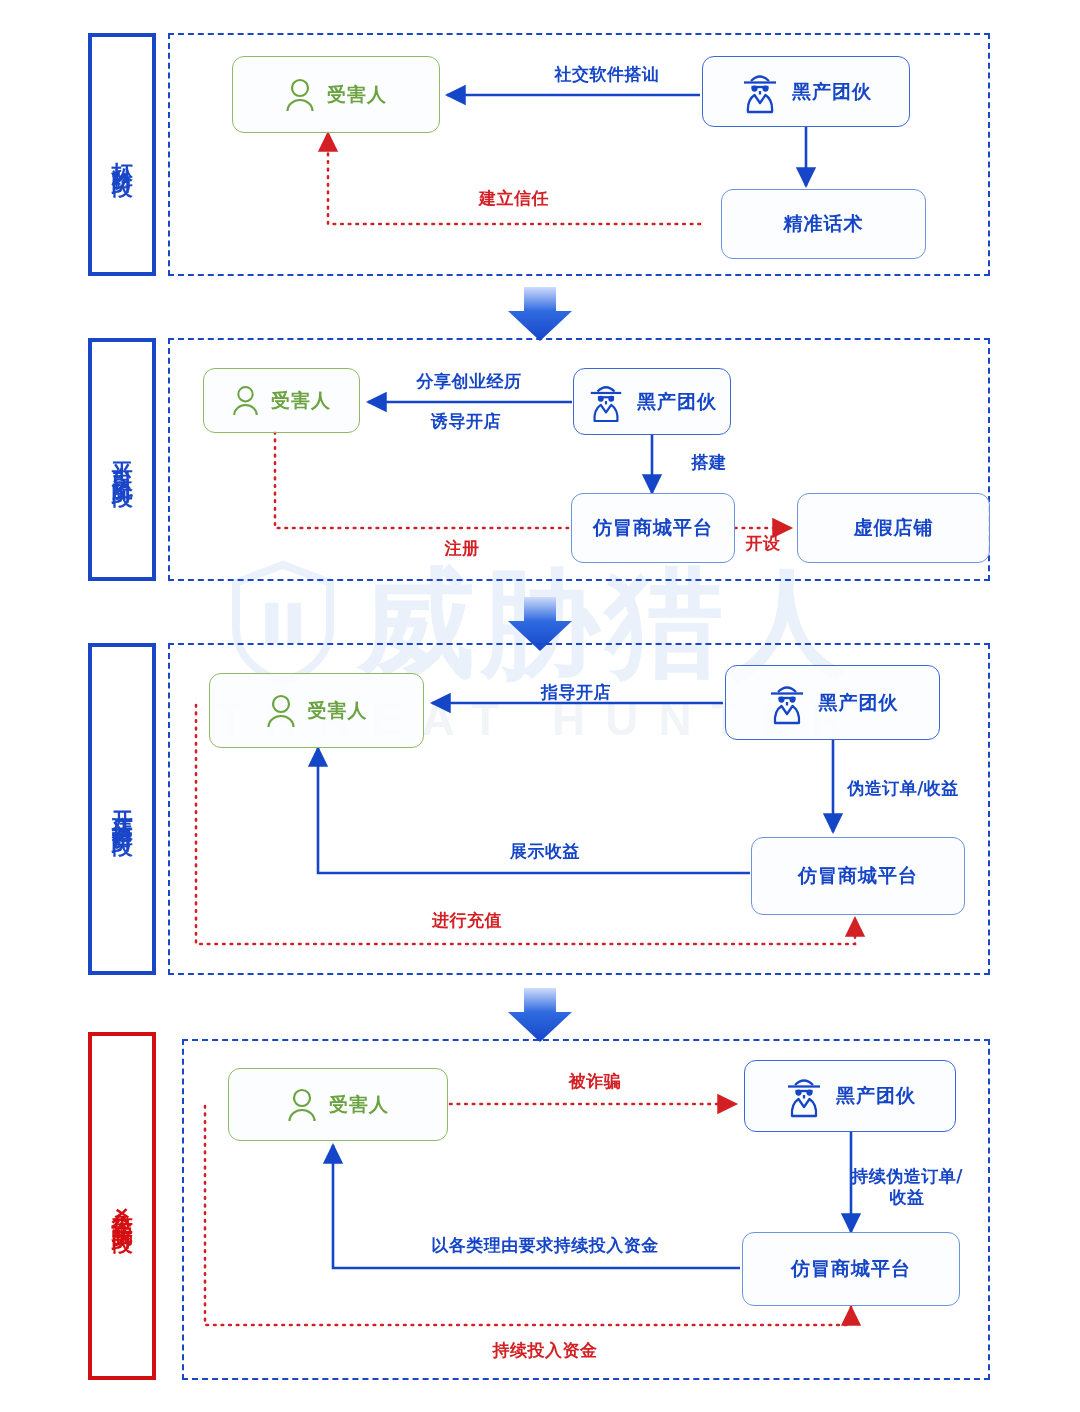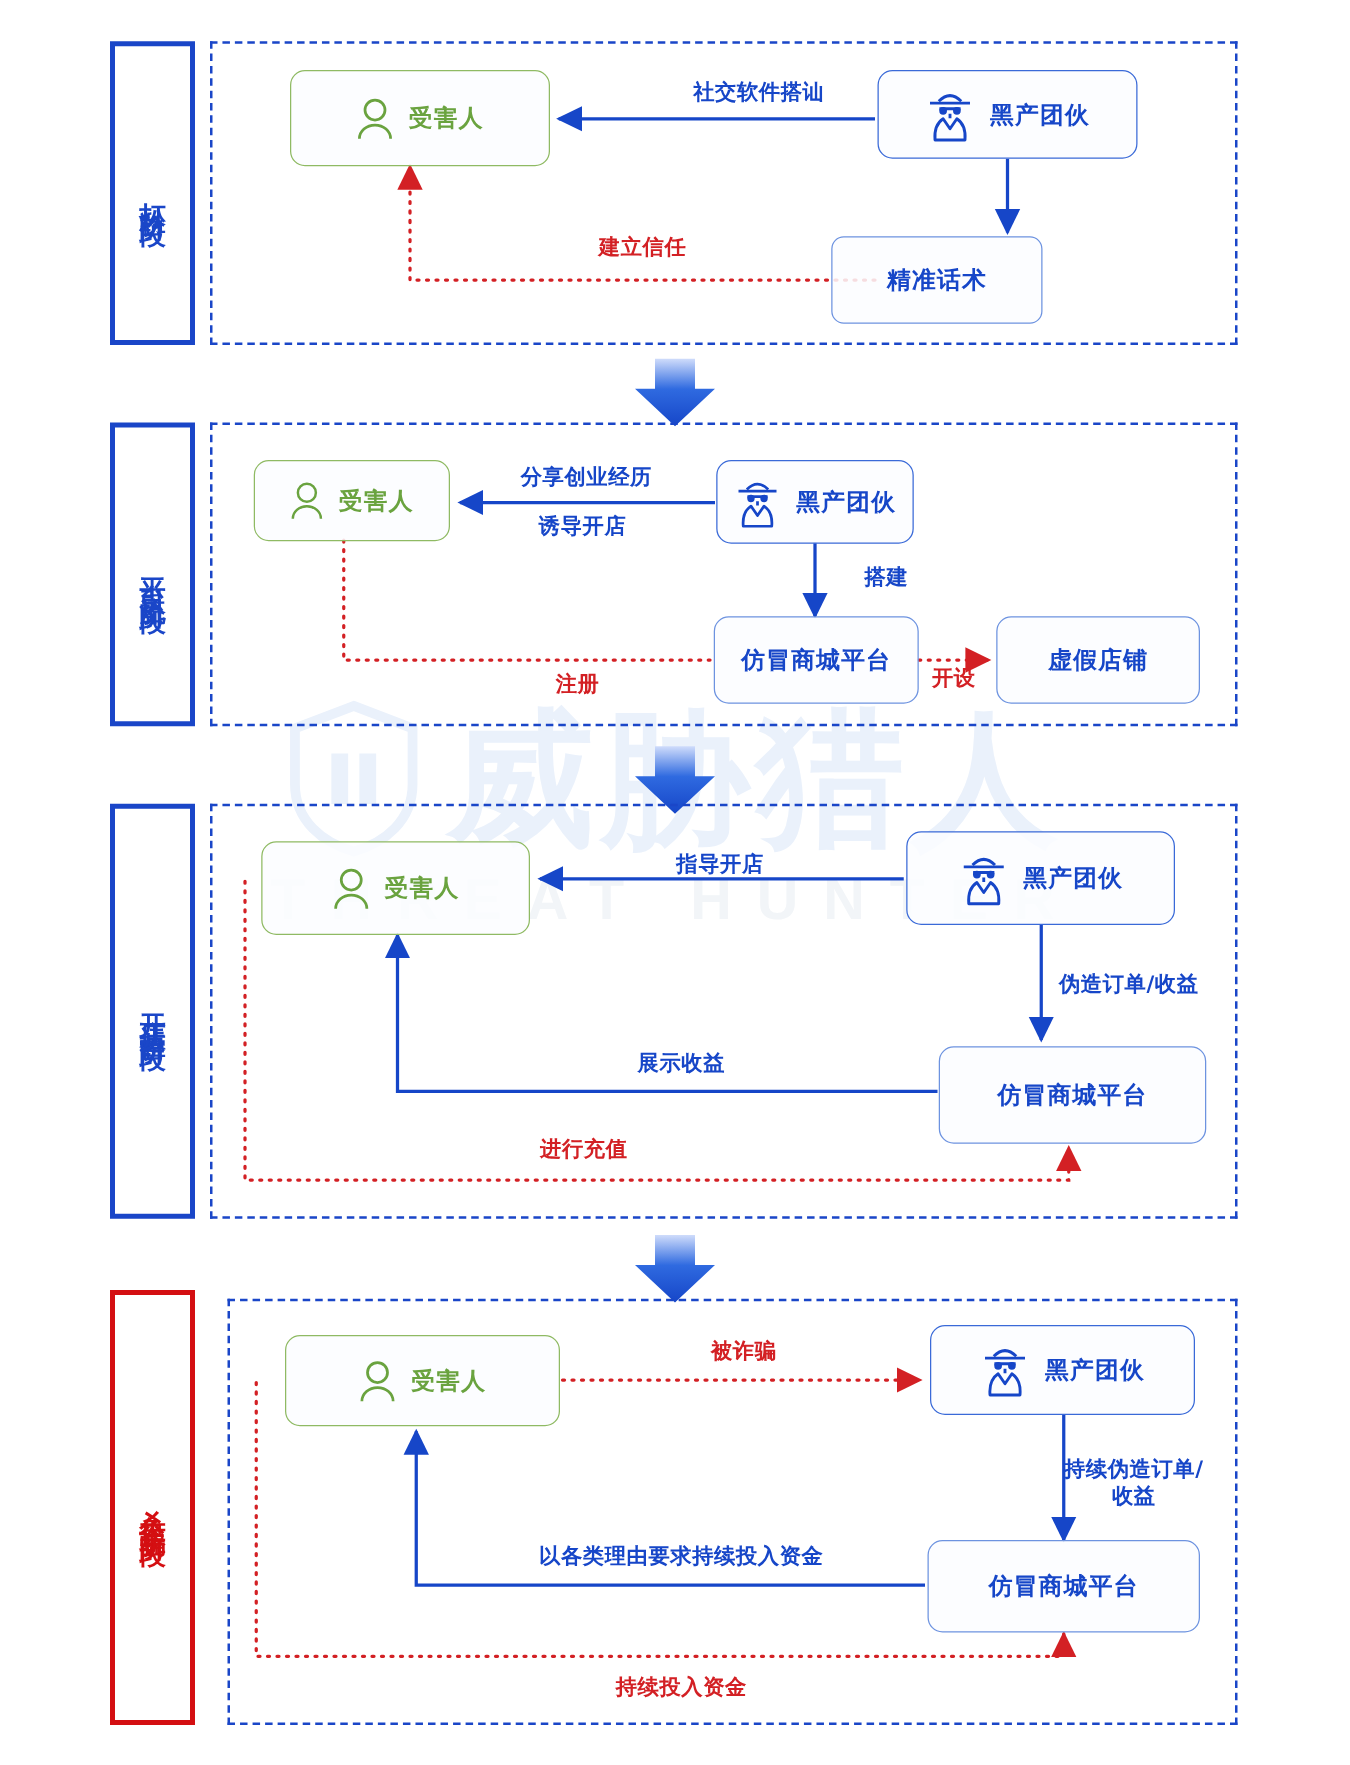--- a/index.html
+++ b/index.html
@@ -157,21 +157,21 @@
         <path d="M11.5 17 h17"></path>
         <circle cx="14.5" cy="18.6" r="3.1" fill="#1646c8" stroke="none"></circle>
         <circle cx="25.5" cy="18.6" r="3.1" fill="#1646c8" stroke="none"></circle>
         <path d="M20 21 v3.5"></path>
         <path d="M8 42 q-1 -12 6.5 -17 L20 33 L25.5 25 Q33 30 32 42 z"></path>
       </g>
     </svg>
     <span>黑产团伙</span>
   </div>
 
-  <div class="node node-plain" style="left:665px;top:189px;width:169px;height:70px;border-radius:10px;">
+  <div class="node node-plain" style="left:721px;top:189px;width:205px;height:70px;">
     <span>精准话术</span>
   </div>
 
   <div class="elabel blue ctr" style="left:571px;top:64px;margin-left:36px;">社交软件搭讪</div>
   <div class="elabel red ctr" style="left:514px;top:188px;">建立信任</div>
 
   <div class="stage-label label-blue" style="left:88px;top:338px;width:68px;height:243px;">
     <span class="vtext">平台引流阶段</span>
   </div>
   <div class="stage-body" style="left:168px;top:338px;width:822px;height:243px;"></div>
@@ -196,21 +196,21 @@
         <path d="M8 42 q-1 -12 6.5 -17 L20 33 L25.5 25 Q33 30 32 42 z"></path>
       </g>
     </svg>
     <span>黑产团伙</span>
   </div>
 
   <div class="node node-plain" style="left:571px;top:493px;width:164px;height:70px;">
     <span>仿冒商城平台</span>
   </div>
 
-  <div class="node node-plain" style="left:797px;top:493px;width:163px;height:70px;">
+  <div class="node node-plain" style="left:797px;top:493px;width:193px;height:70px;">
     <span>虚假店铺</span>
   </div>
 
   <div class="elabel blue ctr" style="left:469px;top:371px;font-family:Liberation Serif, serif;">分享创业经历</div>
   <div class="elabel blue ctr" style="left:466px;top:411px;">诱导开店</div>
   <div class="elabel blue ctr" style="left:693px;top:452px;margin-left:16px;">搭建</div>
   <div class="elabel red ctr" style="left:462px;top:538px;">注册</div>
   <div class="elabel red ctr" style="left:763px;top:533px;">开设</div>
 
   <div class="stage-label label-blue" style="left:88px;top:643px;width:68px;height:332px;">

